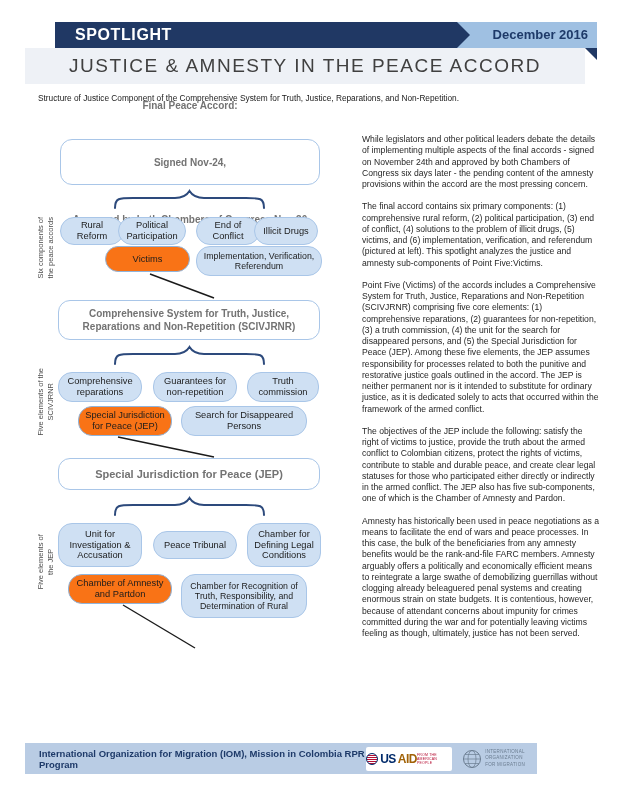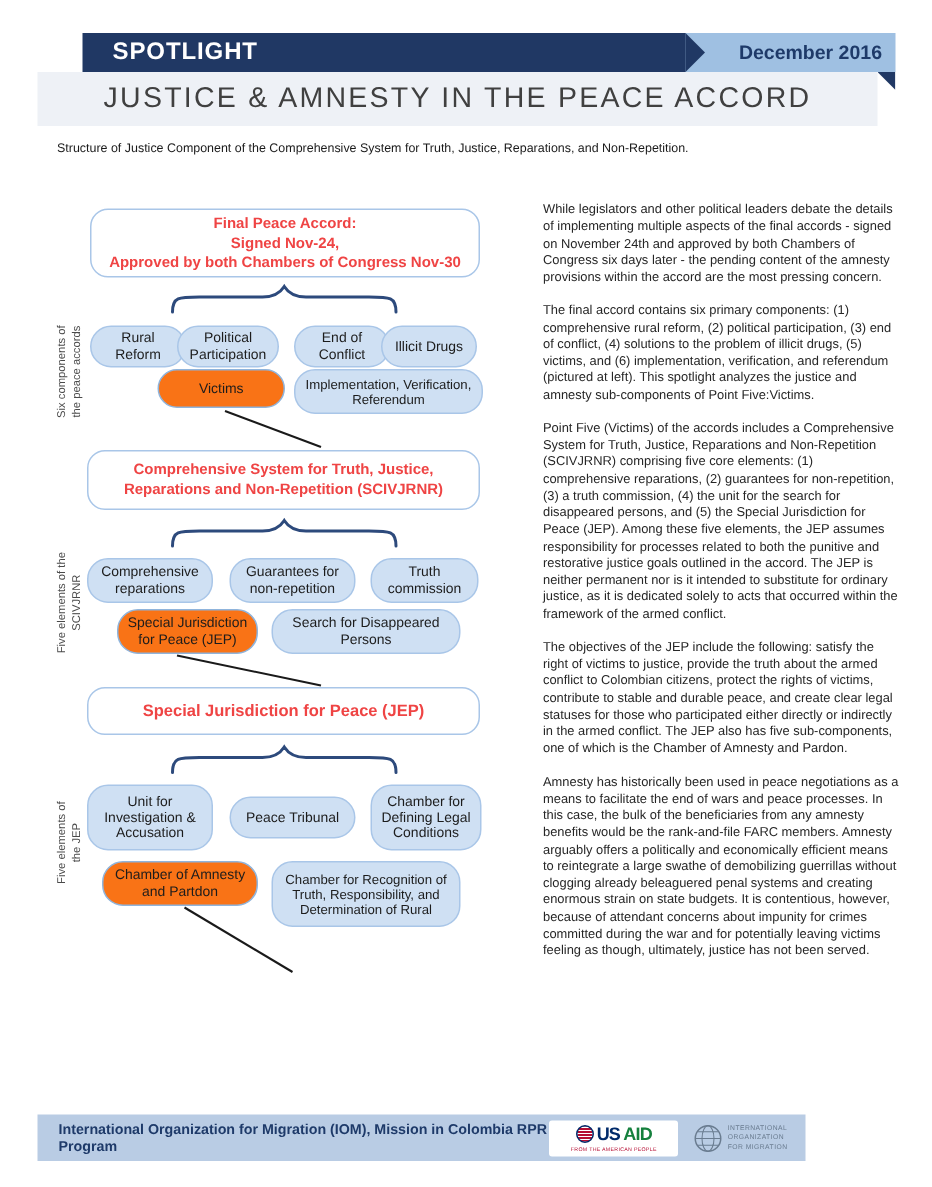--- a/index.html
+++ b/index.html
@@ -33,21 +33,21 @@
     background:#eef1f6; color:#404040; font-size:19px; font-weight:500;
     letter-spacing:1.5px; text-align:center; line-height:36px;
   }
   .subtitle {
     position:absolute; left:38px; top:93px; font-size:8.3px; color:#1a1a1a;
   }
   
   .hbox {
     position:absolute; background:#ffffff; border:1.5px solid #a9c6e8;
     border-radius:12px; display:flex; flex-direction:column; align-items:center;
-    justify-content:center; text-align:center; color:#ef4444;
+    justify-content:center; text-align:center; color:#737373;gap:44px;
   }
   .hbox .b { font-weight:bold; font-size:10px; line-height:1.3; }
   .hbox .n { font-size:9.5px; line-height:1.3; }
   .pill {
     position:absolute; background:#cfe0f3; border:1.5px solid #a9c6e8;
     border-radius:14px; display:flex; align-items:center; justify-content:center;
     text-align:center; font-size:9.3px; line-height:1.15; color:#1c1c1c;
     padding:2px 4px;
   }
   .pill.dark { background:#f97316; border-color:#8fb4dc; }
@@ -65,30 +65,30 @@
   
   .footer {
     position:absolute; left:25px; top:743px; width:512px; height:31px;
     background:#b9cce4; display:flex; align-items:center;
   }
   .footer-text {
     flex:1; margin-left:14px; font-size:9.5px; font-weight:bold; color:#1e3a69;
   }
   .usaid-box {
     width:86px; height:24px; background:#ffffff; border-radius:2px;
-    display:flex; flex-direction:column; align-items:center; justify-content:center;
+    display:flex; align-items:center; justify-content:center;
     margin-right:10px;
   }
   .usaid-row { display:flex; align-items:center; gap:2px; }
   .usaid-seal {
     width:12px; height:12px; border-radius:50%; border:1.5px solid #002a6a;
     background:repeating-linear-gradient(#fff 0 1px, #b50d32 1px 2px);
   }
   .usaid-us { font-weight:bold; font-size:12px; color:#002a6a; letter-spacing:-.5px; }
-  .usaid-aid { font-weight:bold; font-size:12px; color:#15803d; letter-spacing:-.5px; }
+  .usaid-aid { font-weight:bold; font-size:12px; color:#a16207; letter-spacing:-.5px; }
   .usaid-tagline { font-size:3.5px; color:#b50d32; letter-spacing:.2px; margin-top:1px; }
   .iom-logo { display:flex; align-items:center; gap:3px; margin-right:12px; }
   .iom-text { font-size:4.5px; color:#5e708a; color:#6a7c90; line-height:1.4; letter-spacing:.3px; }
 </style>
 </head>
 <body>
 
 <div class="page">
 
   <div class="spotlight-bar">

